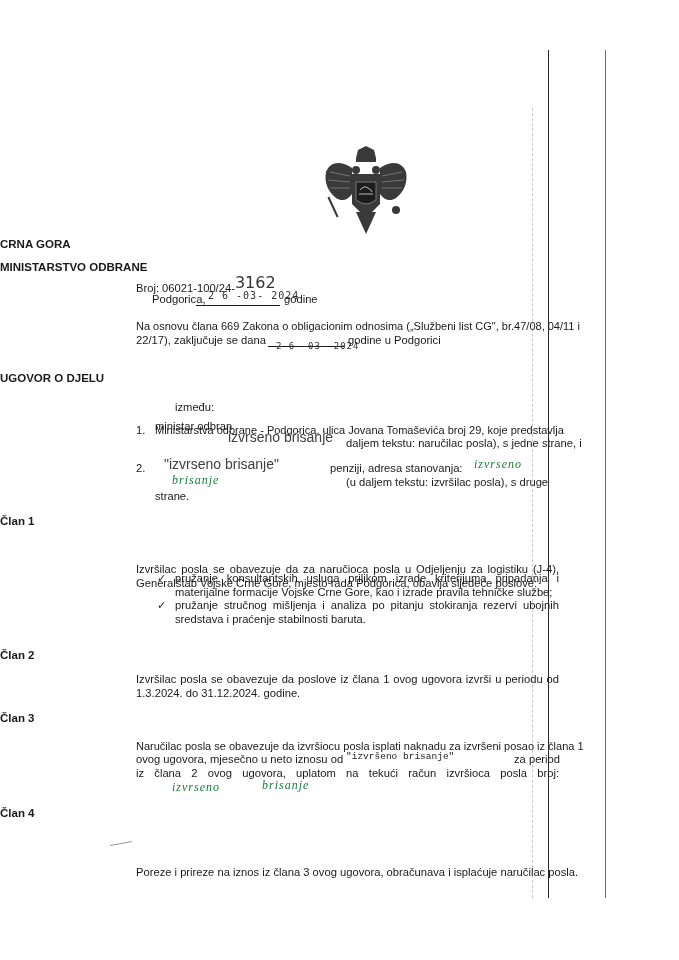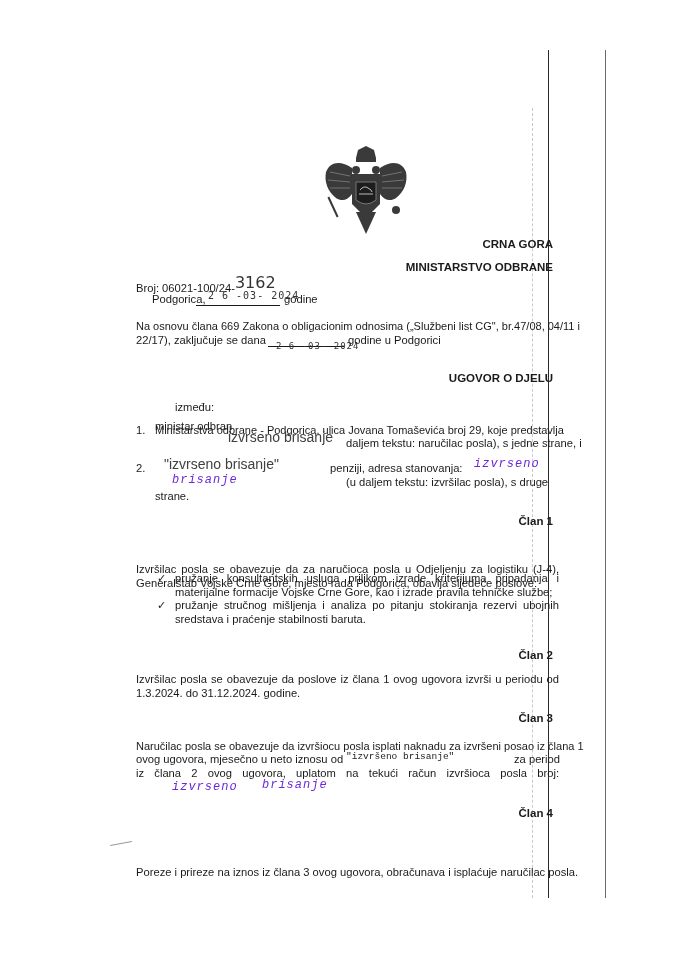--- a/index.html
+++ b/index.html
@@ -6,24 +6,24 @@
     body {
       width: 679px; height: 960px; position: relative; overflow: hidden;
       font-family: "Liberation Sans", sans-serif; color: #1a1a1a;
       font-size: 11.2px; line-height: 13.5px;
     }
     .abs { position: absolute; }
     .vline { position: absolute; width: 1px; background: #2b2b2b; }
     .vline.light { background: #6a6a6a; }
     .dotline { position: absolute; width: 0; border-left: 1px dashed #c8c8c8; }
     .crest { position: absolute; left: 322px; top: 146px; width: 88px; height: 90px; }
-    .hdr { position: absolute; left: 0; width: 553px; text-align: right; font-weight: bold; font-size: 11.5px; }
+    .hdr { position: absolute; left: 0; width: 553px; text-align: left; font-weight: bold; font-size: 11.5px; }
     .para { position: absolute; left: 136px; width: 423px; text-align: justify; }
     .line { position: absolute; white-space: nowrap; }
-    .hand { font-family: Liberation Mono, monospace; color: #6d28d9; font-style: italic; font-size: 12px; letter-spacing: 1px; }
+    .hand { font-family: Liberation Serif, serif; color: #15803d; font-style: italic; font-size: 12px; letter-spacing: 1px; }
     .handnum { font-family: "DejaVu Sans", sans-serif; color: #333; font-size: 16px; }
     .handdate { font-family: "DejaVu Sans Mono", monospace; color: #333; font-size: 10px; letter-spacing: 1px; }
     .underline { position: absolute; height: 1px; background: #1a1a1a; }
     .redact { font-size: 14px; color: #404040; }
     .mono { font-family: "Liberation Mono", monospace; font-size: 9.5px; color: #222; }
     .bullet-list { position: absolute; left: 157px; width: 402px; }
     .bullet { position: relative; padding-left: 18px; text-align: justify; margin-bottom: 0; }
     .bullet .chk { position: absolute; left: 0; top: 0; font-size: 11px; }
   </style>
 </head>

